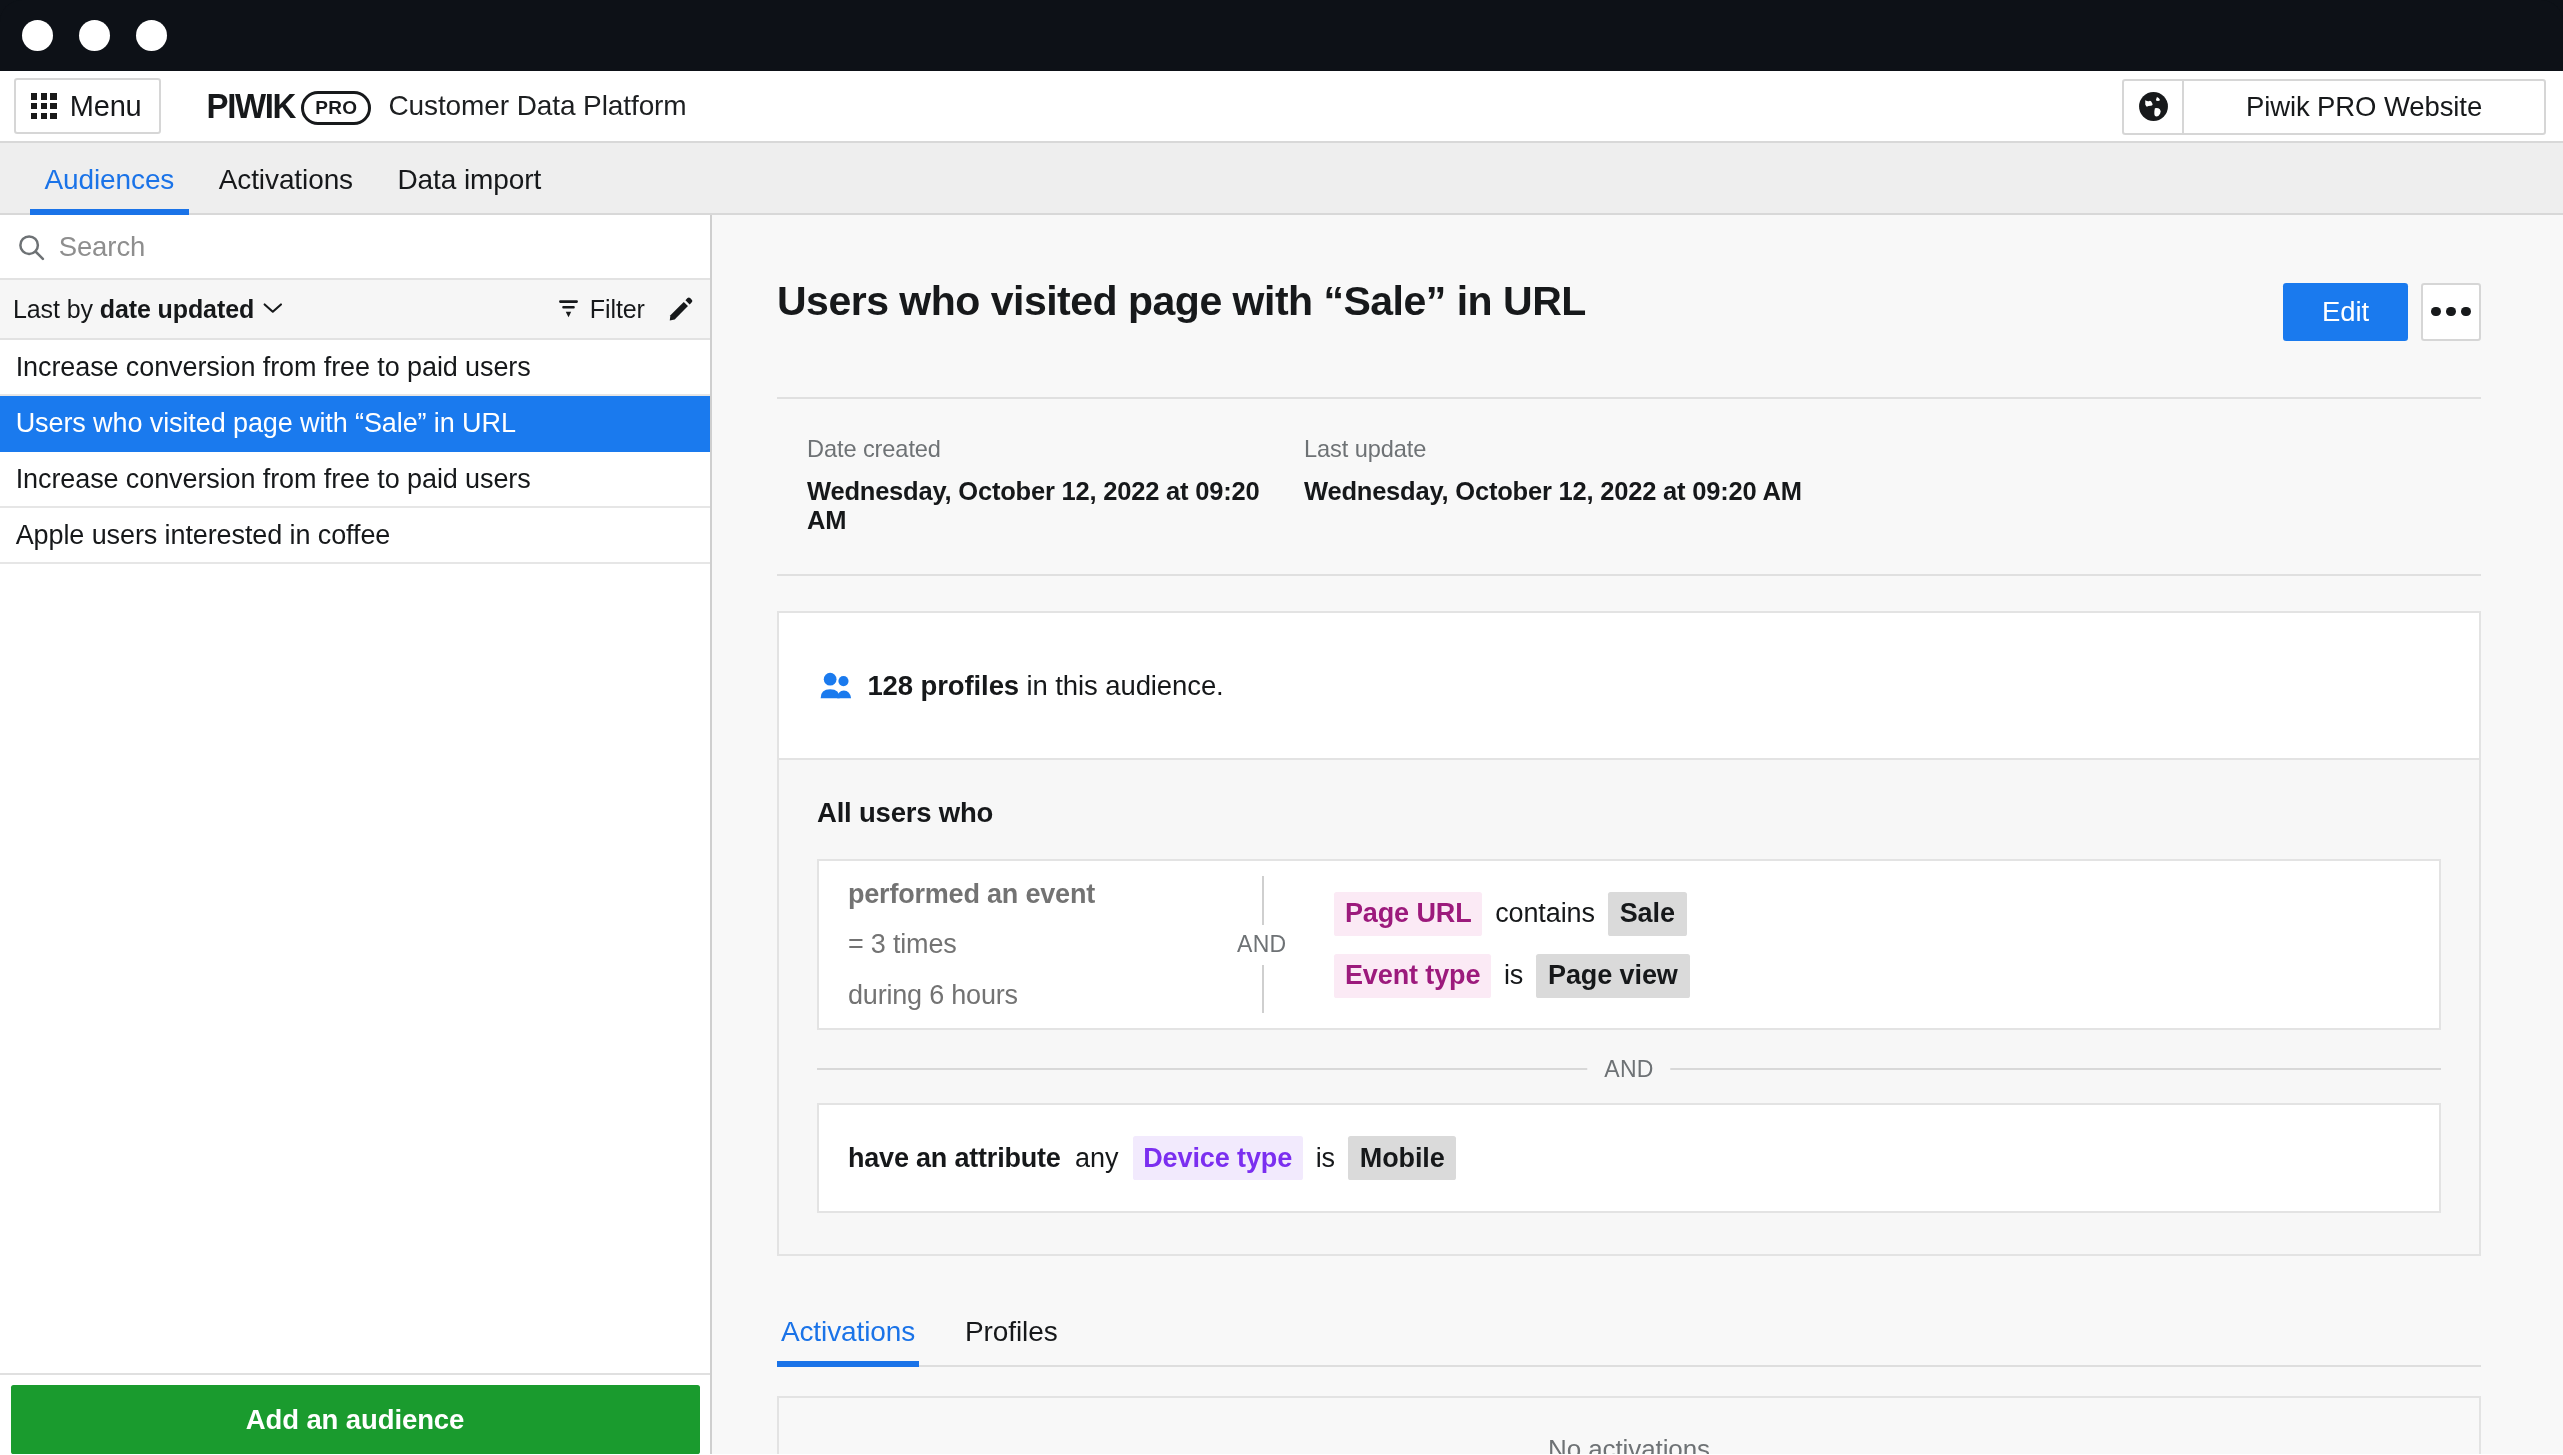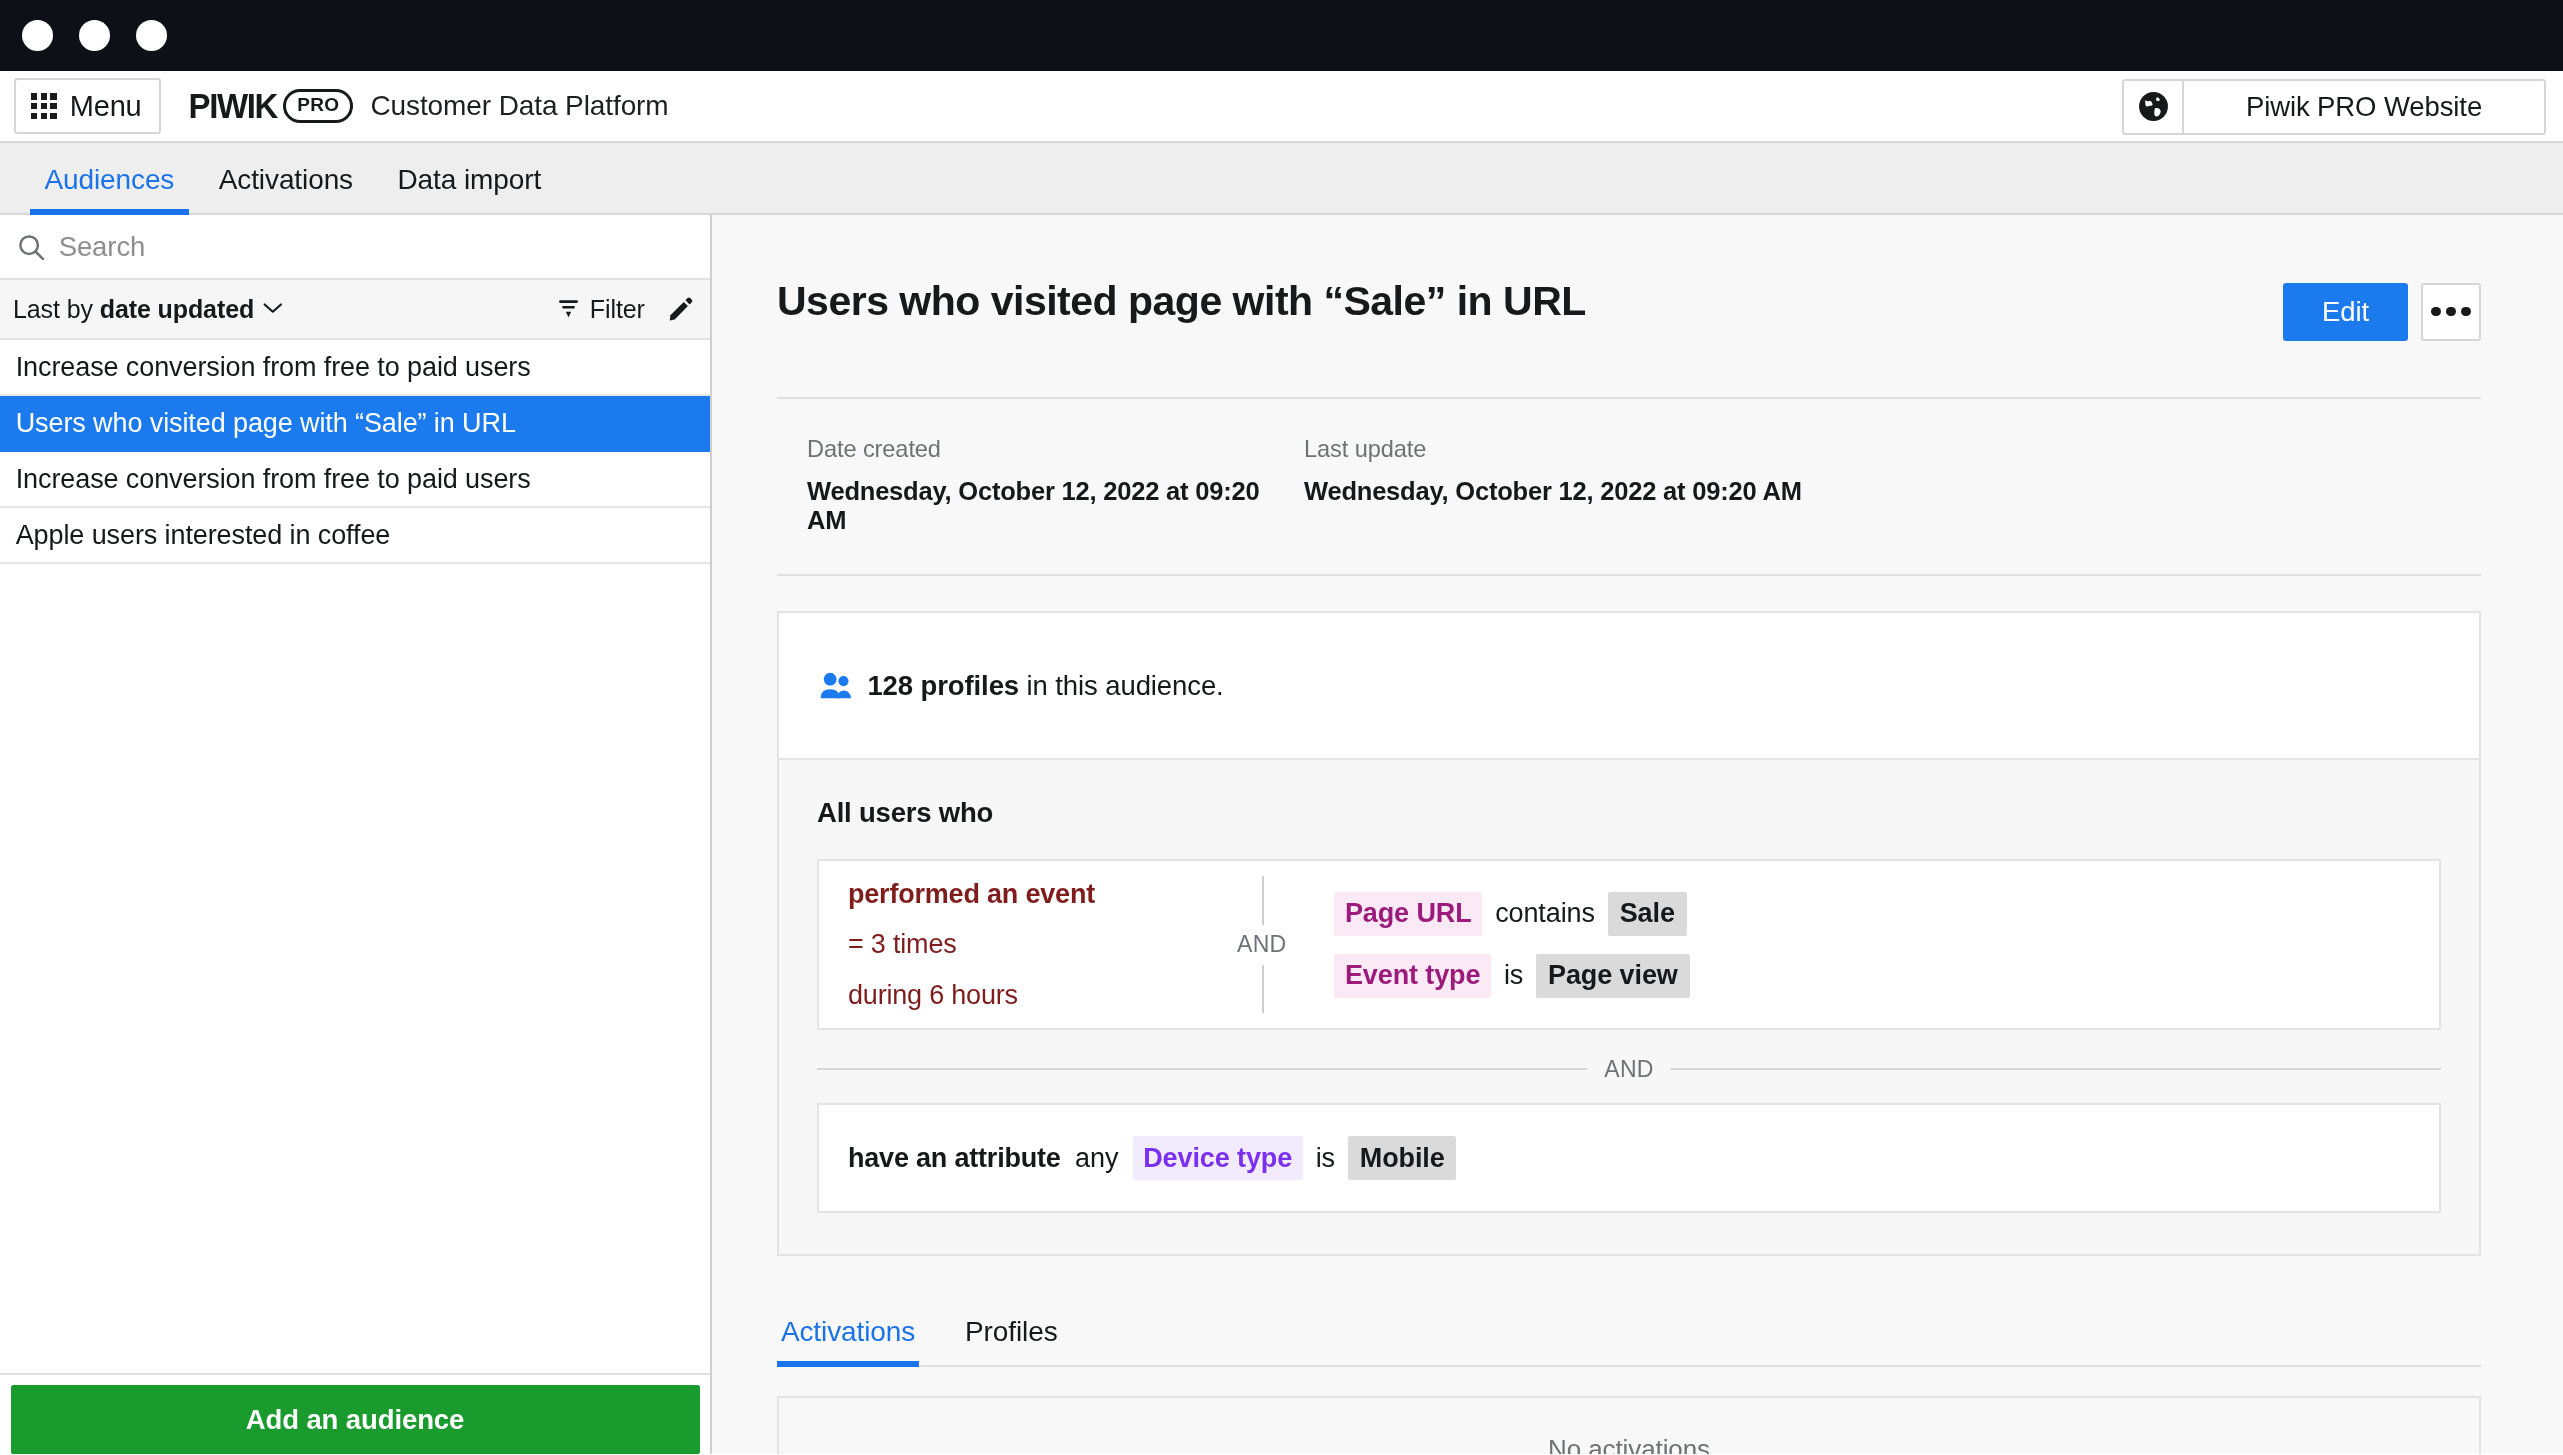--- a/index.html
+++ b/index.html
@@ -59,21 +59,21 @@
     width: 26px; height: 26px;
     display: grid;
     grid-template-columns: repeat(3, 6.5px);
     grid-template-rows: repeat(3, 6.5px);
     gap: 3.3px;
     margin-right: 13px;
   }
   .grid-icon i { background: #1a1a1a; display: block; }
   #menu-label { font-size: 29px; color: #16181a; letter-spacing: -0.2px; }
 
-  #logo-zone { display: flex; align-items: center; margin-left: 28px; }
+  #logo-zone { display: flex; align-items: flex-end; margin-left: 46px; }
   #piwik-word {
     font-size: 33px; font-weight: 800; letter-spacing: -1.4px;
     color: #17191b; font-family: "Liberation Sans", sans-serif;
     transform: scaleY(1.06);
   }
   #pro-pill {
     margin-left: 6.5px;
     border: 3.9px solid #17191b;
     border-radius: 26px;
     padding: 1.3px 11px 2.6px;
@@ -229,21 +229,21 @@
     padding: 37px 38px 41px;
   }
   #all-users-who { font-size: 27.5px; font-weight: 700; color: #16181a; letter-spacing: -0.2px; }
 
   .cond-card {
     background: #ffffff; border: 2px solid #e3e3e3;
     margin-top: 30px;
   }
   #cond-card-1 { height: 171px; display: flex; align-items: center; padding-left: 29px; }
   .cond-left { width: 353px; }
-  .cl-line { font-size: 27px; color: #7f1d1d; letter-spacing: -0.2px; line-height: 1.0; }
+  .cl-line { font-size: 27px; color: #737373; letter-spacing: -0.2px; line-height: 1.0; }
   .cl-line.bold { font-weight: 700; }
   .cl-line + .cl-line { margin-top: 23.6px; }
 
   .cond-divider {
     position: relative; width: 98px; height: 137px;
     margin-left: 11.8px; flex: none;
   }
   .cond-divider .vline {
     position: absolute; left: 50%; top: 0; width: 2px; height: 100%;
     background: #cfcfcf;

